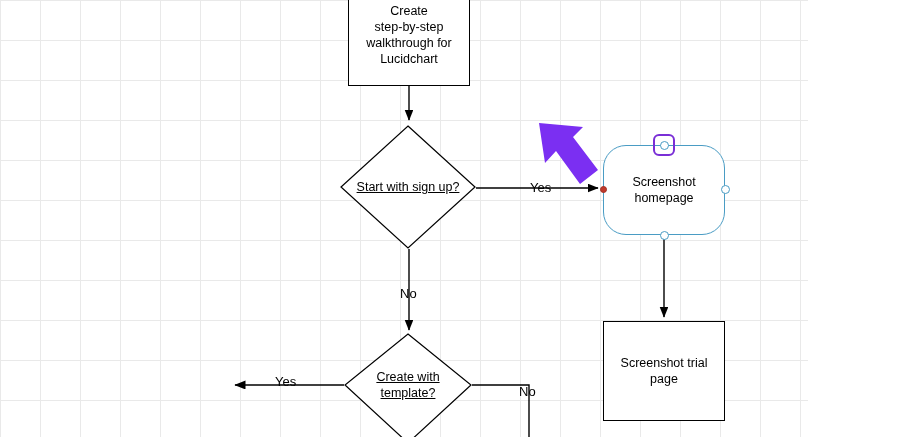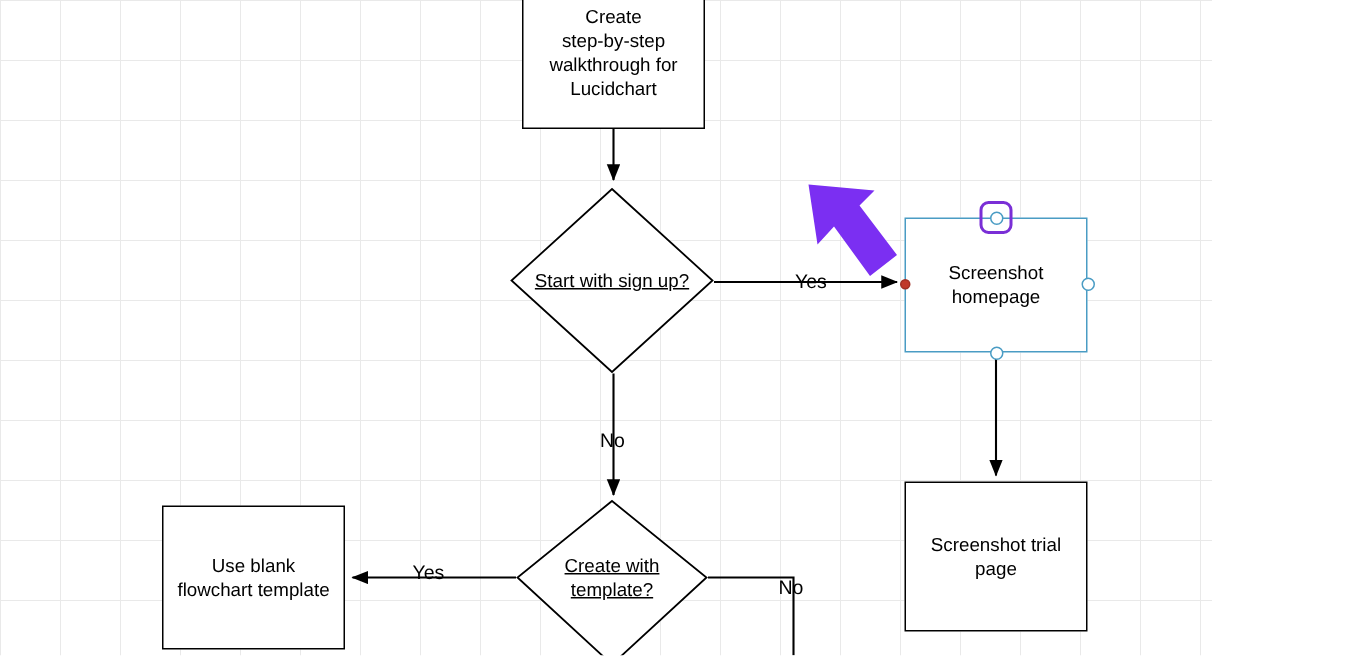--- a/index.html
+++ b/index.html
@@ -151,21 +151,21 @@
 Lucidchart</span>
   </div>
 
   <div class="diamond-wrap" style="left:340px; top:125px; width:136px; height:124px;">
     <svg width="136" height="124">
       <polygon points="68,1 135,62 68,123 1,62" fill="#ffffff" stroke="#000000" stroke-width="1.2"></polygon>
     </svg>
     <div class="diamond-label lbl-multiline">Start with sign up?</div>
   </div>
 
-  <div class="node rect-selected lbl-multiline" style="left:603px; top:145px; width:122px; height:90px;">
+  <div class="node rect-selected lbl-multiline" style="left:603px; top:145px; width:122px; height:90px;border-radius:23px;">
     <span>Screenshot
 homepage</span>
   </div>
 
   <div class="handle-active" style="left:653px; top:134px;">
     <div class="inner"></div>
   </div>
   <div class="handle" style="left:721px; top:185px;"></div>
   <div class="handle" style="left:660px; top:231px;"></div>
   <div class="handle-red" style="left:600px; top:186px;"></div>
@@ -176,24 +176,20 @@
   </div>
 
   <div class="diamond-wrap" style="left:344px; top:333px; width:128px; height:110px;">
     <svg width="128" height="112">
       <polygon points="64,1 127,52 64,110 1,52" fill="#ffffff" stroke="#000000" stroke-width="1.2"></polygon>
     </svg>
     <div class="diamond-label lbl-multiline" style="height:104px;">Create with
 template?</div>
   </div>
 
-  <div class="node rect lbl-multiline" style="left:108px; top:337px; width:122px; height:96px;">
-    <span>Use blank
-flowchart template</span>
-  </div>
 
   <div class="edge-label" style="left:530px; top:180px;">Yes</div>
   <div class="edge-label" style="left:400px; top:286px;">No</div>
   <div class="edge-label" style="left:275px; top:374px;">Yes</div>
   <div class="edge-label" style="left:519px; top:384px;">No</div>
 
   <svg class="overlay">
     <g>
       <path d="M539,123 L583,127 L573,137 L598,170 L580,184 L556,151 L545,163 Z" fill="#7b2ff2"></path>
     </g>

